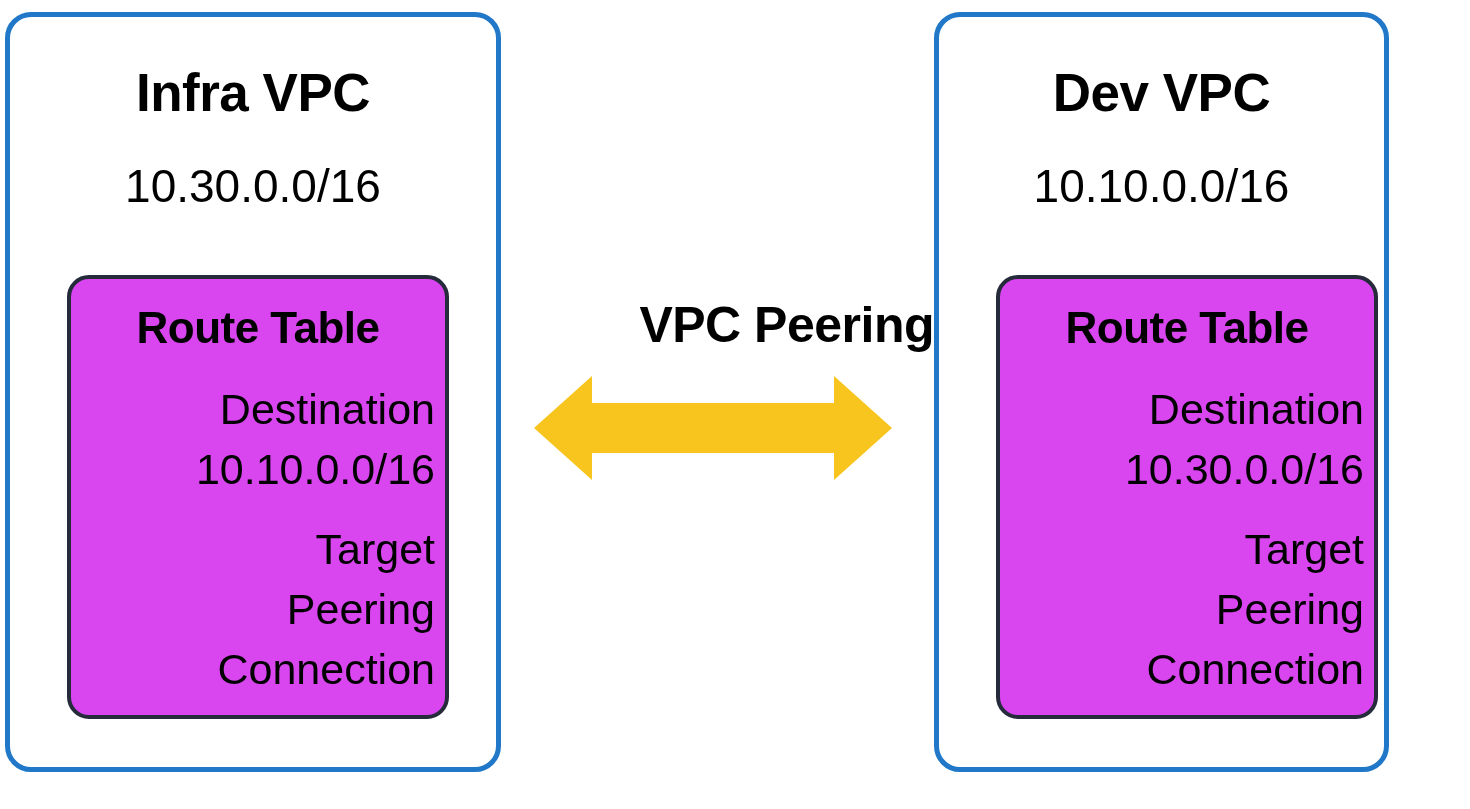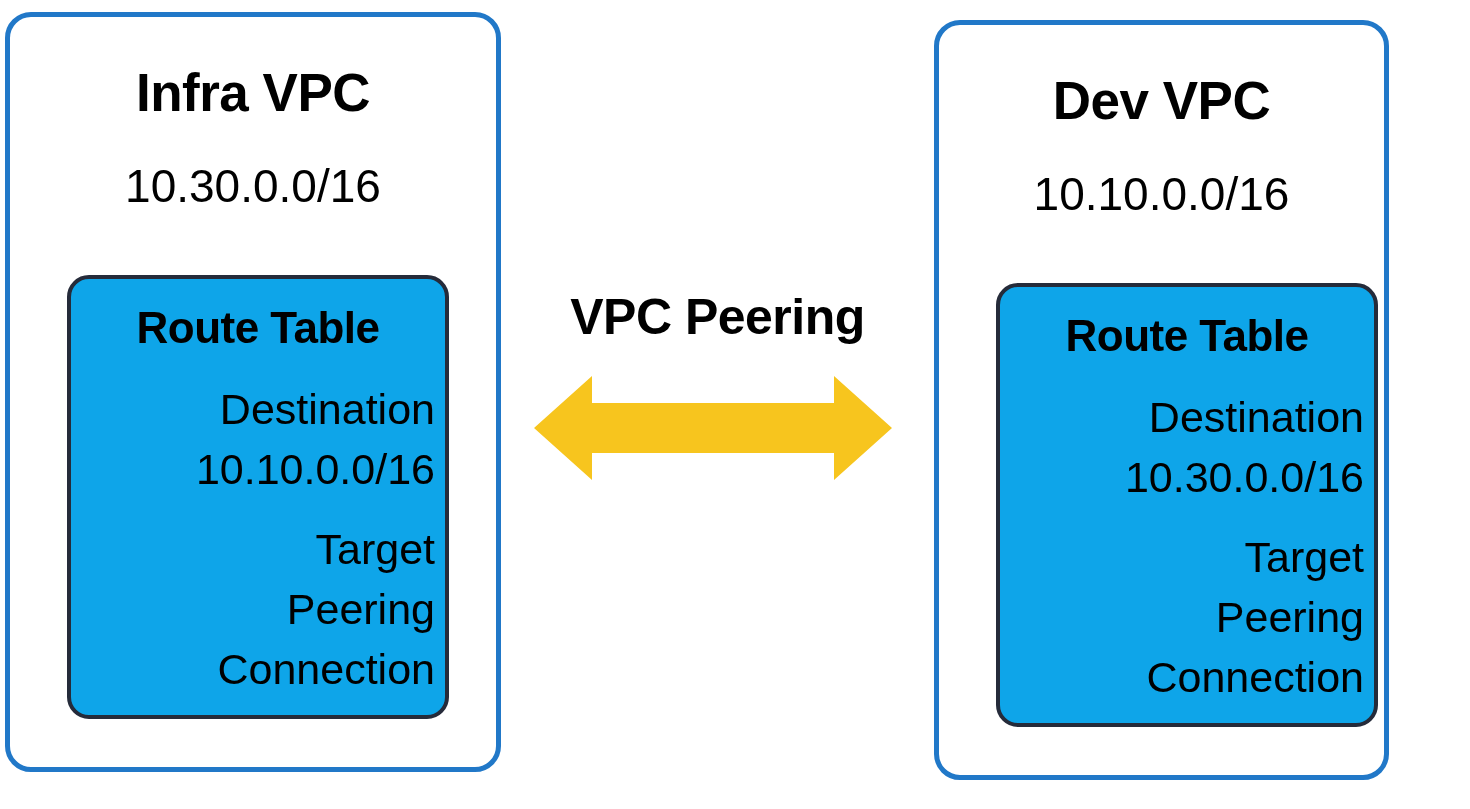--- a/index.html
+++ b/index.html
@@ -23,21 +23,21 @@
 
   
   .vpc-panel {
     position: absolute;
     box-sizing: border-box;
     background: #ffffff;
     border: 5px solid #2178c8;
     border-radius: 26px;
   }
   #vpc-left  { left: 5px;   top: 12px; width: 496px; height: 760px; padding-left: 36px; }
-  #vpc-right { left: 934px; top: 20px; width: 455px; height: 760px; }
+  #vpc-right { left: 934px; top: 12px; width: 455px; height: 760px; }
 
   .vpc-title {
     position: absolute;
     left: 0;
     right: 0;
     top: 48px;
     text-align: center;
     font-size: 53px;
     font-weight: bold;
     letter-spacing: -0.5px;
@@ -51,21 +51,21 @@
     text-align: center;
     font-size: 46px;
     font-weight: normal;
     line-height: 1.05;
   }
 
   
   .route-box {
     position: absolute;
     box-sizing: border-box;
-    background: #0ea5e9;
+    background: #d946ef;
     border: 4px solid #252b3a;
     border-radius: 22px;
     left: 57px;
     top: 258px;
     width: 382px;
     height: 444px;
   }
   .route-title {
     position: absolute;
     left: 0;
@@ -97,22 +97,22 @@
     position: absolute;
     left: 501px;
     top: 290px;
     width: 433px;
     height: 210px;
   }
   #peering-label {
     position: absolute;
     left: 0;
     right: 0;
-    top: 0;
-    text-align: center;
+    top: 8px;
+    text-align: right;
     font-size: 50px;
     font-weight: bold;
     letter-spacing: -0.5px;
     line-height: 1.1;
   }
   #peering-arrow {
     position: absolute;
     left: 33px;
     top: 83px;
     width: 358px;

